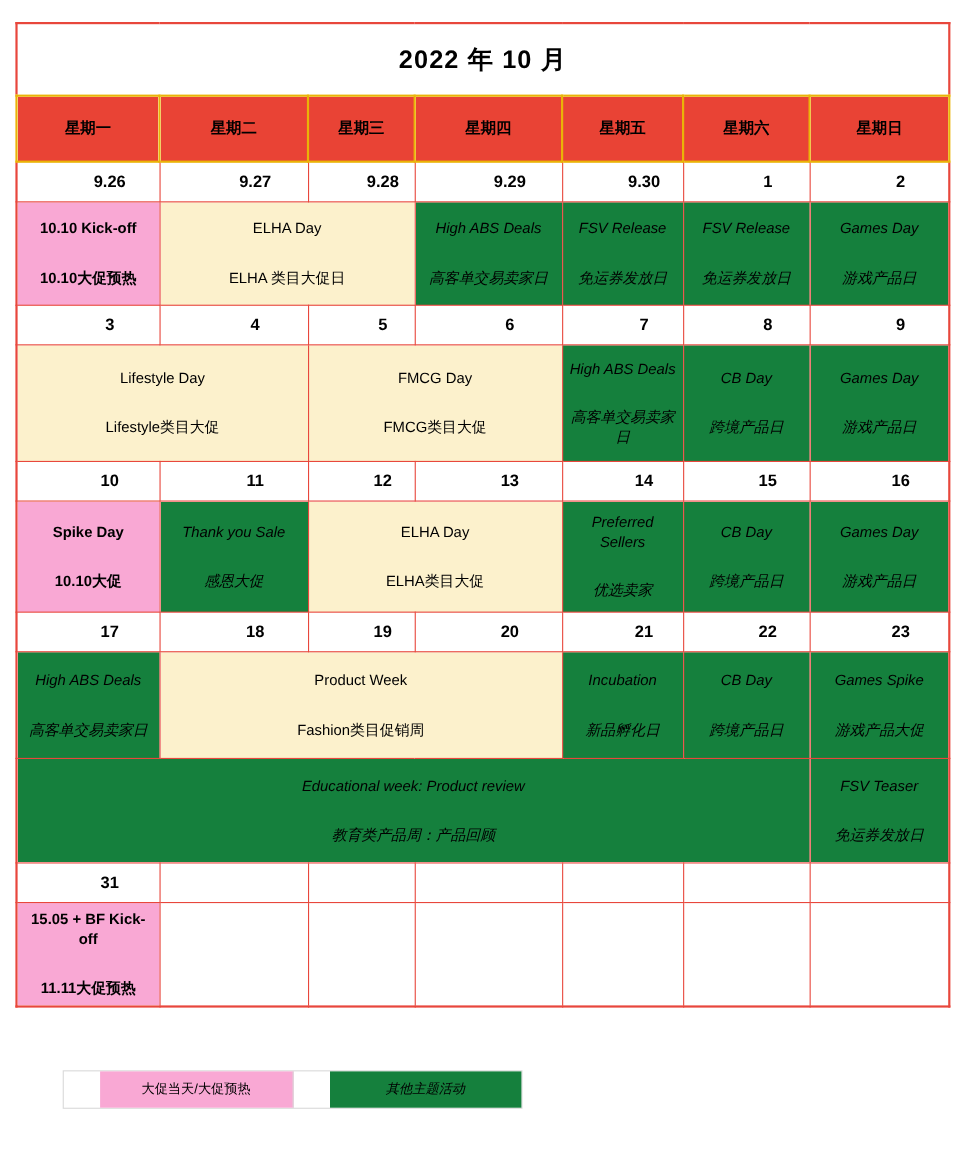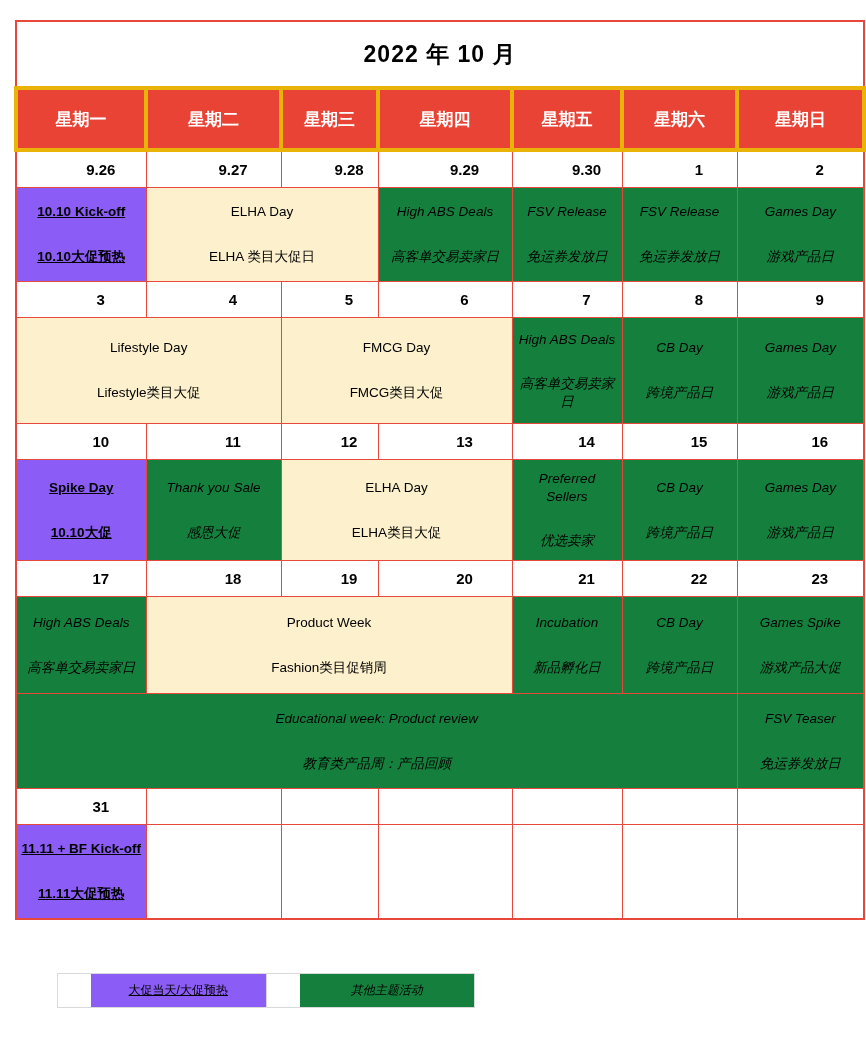--- a/index.html
+++ b/index.html
@@ -25,24 +25,24 @@
   th.cal-title{
     height:62px;
     font-size:23px;
     font-weight:700;
     background:#ffffff;
     letter-spacing:1px;
   }
   tr.weekday-row th{
     height:56px;
     background:#e94335;
-    color:#ffffff;
-    font-size:17px;
+    color:#000000;
+    font-size:14px;
     font-weight:700;
-    border:4px solid #eab308;
+    border:2px solid #eab308;
   }
   tr.date-row td{
     height:33px;
     background:#ffffff;
     font-size:15px;
     font-weight:700;
     padding-left:40px;
   }
   tr.event-row td{
     padding:2px 4px;
@@ -50,21 +50,21 @@
     line-height:1.3;
   }
   .ev{
     display:flex;
     flex-direction:column;
     justify-content:center;
     align-items:center;
     gap:27px;
     height:100%;
   }
-  .c-promo{background:#8b5cf6;font-weight:700;text-decoration:underline;}
+  .c-promo{background:#f9a8d4;font-weight:700;}
   .c-category{background:#fcf1cc;}
   .c-theme{background:#15803d;font-style:italic;}
   .c-empty{background:#ffffff;}
   .legend{
     position:absolute;
     left:57px;top:973px;
     width:418px;height:35px;
     display:flex;
     border:1px solid #d9d9d9;
     box-sizing:border-box;
@@ -304,21 +304,21 @@
           <td></td>
           <td></td>
           <td></td>
           <td></td>
           <td></td>
           <td></td>
         </tr>
         <tr class="event-row" style="height: 94px;">
           <td colspan="1" class="c-promo">
             <div class="ev">
-              <div>11.11 + BF Kick-off</div>
+              <div>15.05 + BF Kick-off</div>
               <div>11.11大促预热</div>
             </div>
           </td>
           <td colspan="1" class="c-empty"></td>
           <td colspan="1" class="c-empty"></td>
           <td colspan="1" class="c-empty"></td>
           <td colspan="1" class="c-empty"></td>
           <td colspan="1" class="c-empty"></td>
           <td colspan="1" class="c-empty"></td>
         </tr>

